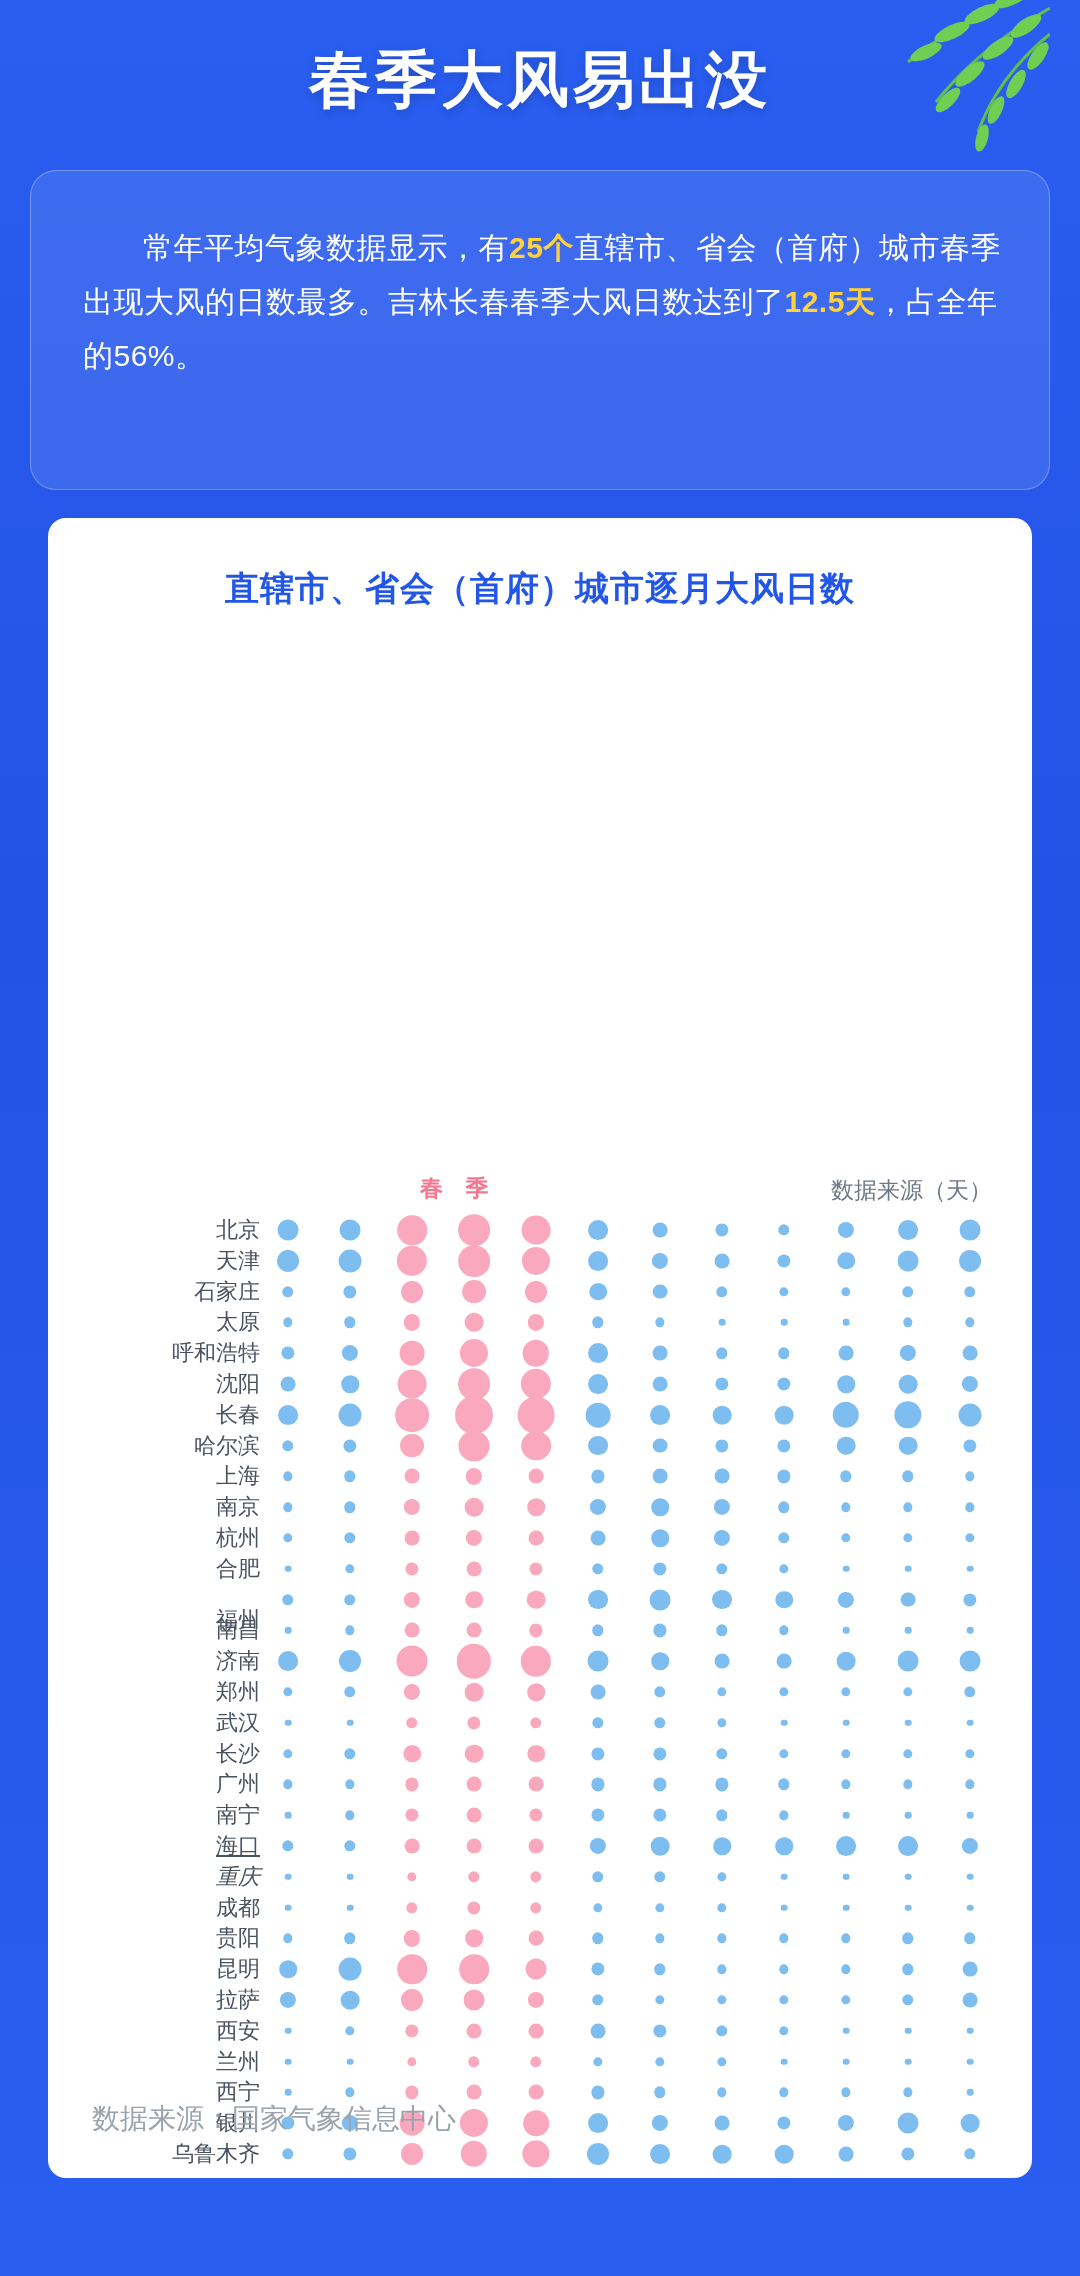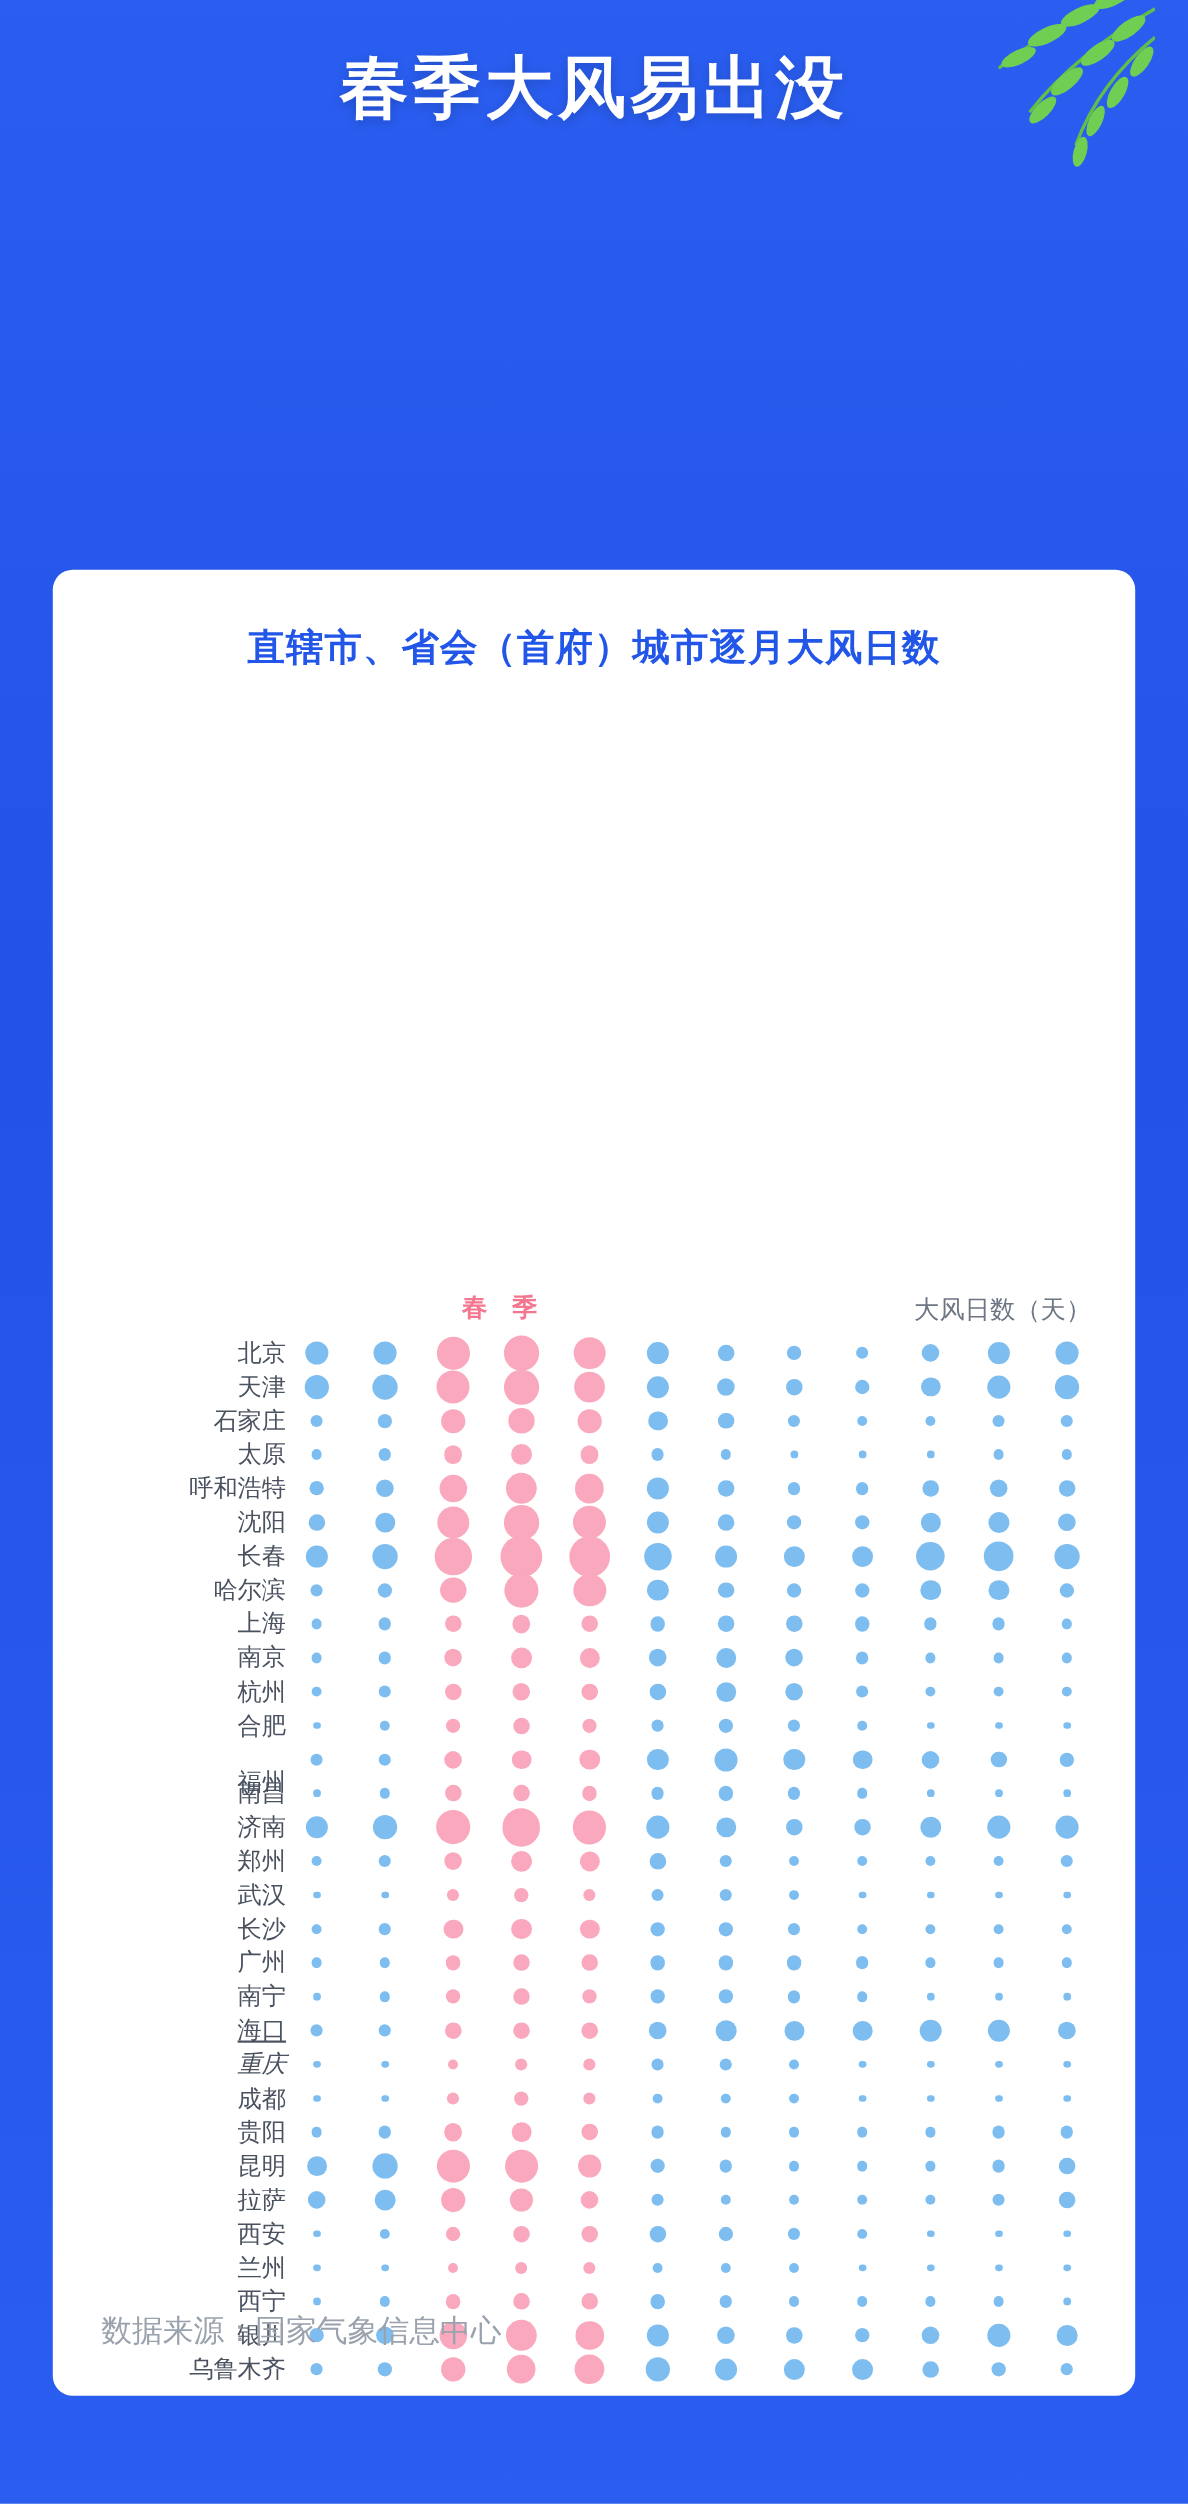--- a/index.html
+++ b/index.html
@@ -167,25 +167,28 @@
         <ellipse cx="220" cy="92" rx="18" ry="7" transform="rotate(-40 220 92)"></ellipse>
         <ellipse cx="198" cy="118" rx="16" ry="6.5" transform="rotate(-45 198 118)"></ellipse>
         <ellipse cx="288" cy="74" rx="16" ry="6.5" transform="rotate(-55 288 74)"></ellipse>
         <ellipse cx="266" cy="102" rx="16" ry="6.5" transform="rotate(-60 266 102)"></ellipse>
         <ellipse cx="246" cy="128" rx="15" ry="6" transform="rotate(-65 246 128)"></ellipse>
         <ellipse cx="232" cy="156" rx="14" ry="6" transform="rotate(-75 232 156)"></ellipse>
       </g>
     </svg>
   </div>
 
+  <div class="intro-card">
+    <div class="intro-text"><span>常年平均气象数据显示，有</span><span class="hl">25个</span><span>直辖市、省会（首府）城市春季出现大风的日数最多。吉林长春春季大风日数达到了</span><span class="hl">12.5天</span><span>，占全年的56%。</span></div>
+  </div>
 
   <div class="chart-card">
     <div class="chart-title">直辖市、省会（首府）城市逐月大风日数</div>
     <div class="season-label">春 季</div>
-    <div class="unit-label">大风日数（天）</div>
+    <div class="unit-label">数据来源（天）</div>
     <div class="plot" id="plot">
         <div class="row-label" style="left: 62px; top: 712px;">北京</div>
         <div class="dot" title="北京 1月: 1" style="width: 20.9183px; height: 20.9183px; left: 240px; top: 712px; background: rgb(126, 189, 240);"></div>
         <div class="dot" title="北京 2月: 1" style="width: 20.9183px; height: 20.9183px; left: 302px; top: 712px; background: rgb(126, 189, 240);"></div>
         <div class="dot" title="北京 3月: 2" style="width: 29.583px; height: 29.583px; left: 364px; top: 712px; background: rgb(249, 168, 189);"></div>
         <div class="dot" title="北京 4月: 2.3" style="width: 31.7242px; height: 31.7242px; left: 426px; top: 712px; background: rgb(249, 168, 189);"></div>
         <div class="dot" title="北京 5月: 1.9" style="width: 28.8339px; height: 28.8339px; left: 488px; top: 712px; background: rgb(249, 168, 189);"></div>
         <div class="dot" title="北京 6月: 0.9" style="width: 19.8449px; height: 19.8449px; left: 550px; top: 712px; background: rgb(126, 189, 240);"></div>
         <div class="dot" title="北京 7月: 0.5" style="width: 14.7915px; height: 14.7915px; left: 612px; top: 712px; background: rgb(126, 189, 240);"></div>
         <div class="dot" title="北京 8月: 0.4" style="width: 13.2299px; height: 13.2299px; left: 674px; top: 712px; background: rgb(126, 189, 240);"></div>

